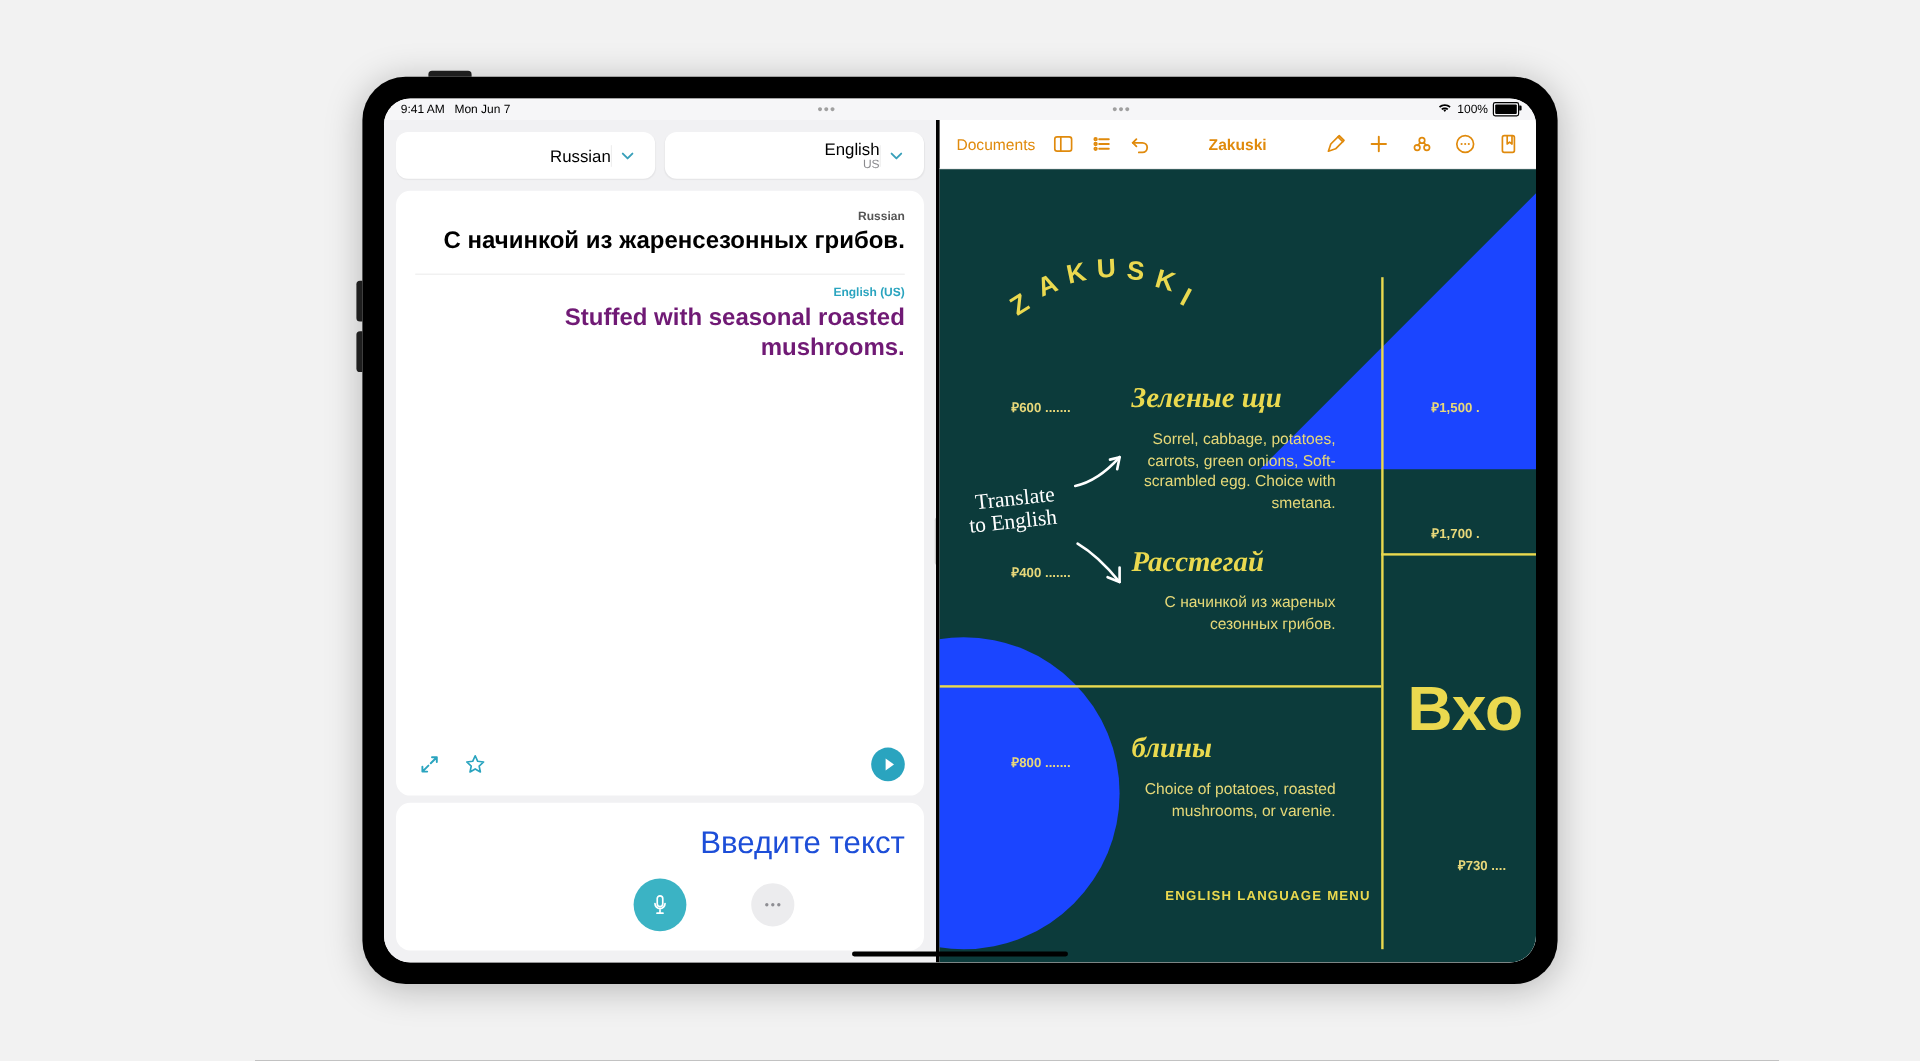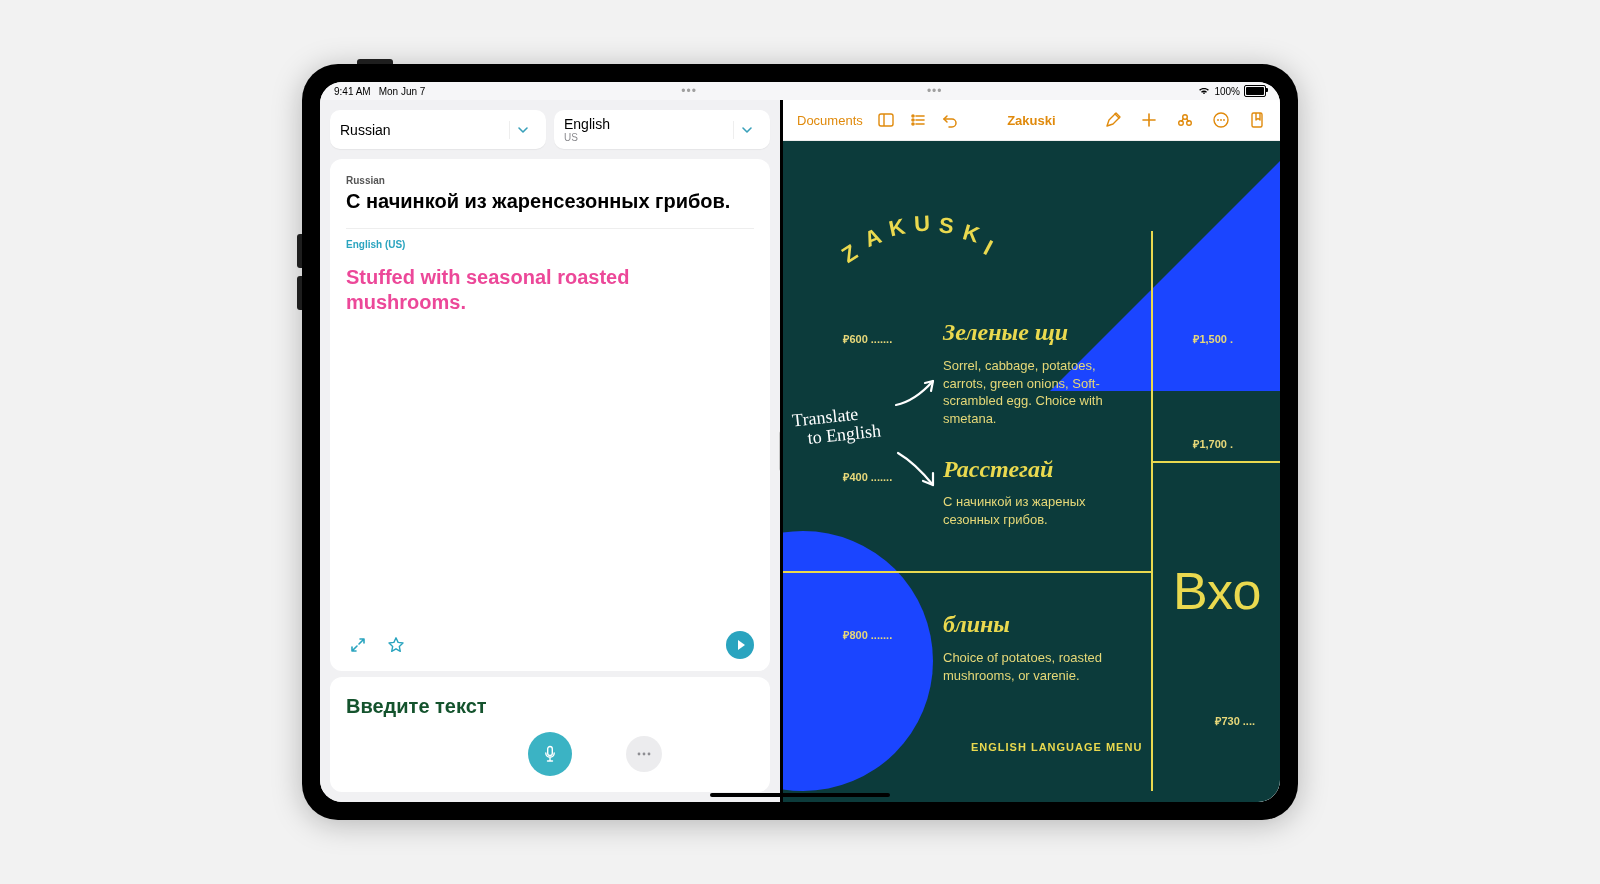--- a/index.html
+++ b/index.html
@@ -27,21 +27,21 @@
   .status-bar .left{display:flex;gap:8px;}
   .status-bar .center{flex:1;display:flex;justify-content:center;gap:230px;color:#9d9d9d;}
   .status-bar .right{display:flex;align-items:center;gap:4px;}
   .dots{letter-spacing:1px;font-size:12px;line-height:6px;color:#a0a0a0;cursor:default;}
   .wifi{width:12px;height:9px;}
   .battery{width:20px;height:10px;border:1px solid #000;border-radius:2px;position:relative;}
   .battery:after{content:"";position:absolute;right:-3px;top:2px;width:2px;height:4px;background:#000;border-radius:0 1px 1px 0;}
   .battery .fill{position:absolute;top:1px;left:1px;bottom:1px;right:1px;background:#000;border-radius:1px;}
 
   
-  .split{flex:1;display:flex;}
+  .split{flex:1;display:flex;text-align:right;}
   .pane{display:flex;flex-direction:column;position:relative;}
   .pane.left{width:460px;background:#f1f1f3;}
   .pane.right{flex:1;background:#fff;border-left:3px solid #000;}
   .divider-handle{position:absolute;right:-4px;top:50%;transform:translateY(-50%);width:5px;height:40px;border-radius:3px;background:#c7c7c7;}
   .home-indicator{position:absolute;bottom:5px;left:50%;transform:translateX(-50%);width:180px;height:4px;border-radius:2px;background:#000;}
 
   
   .lang-row{display:flex;gap:8px;padding:10px 10px 10px 10px;}
   .lang-btn{
     flex:1;background:#fff;border-radius:10px;display:flex;align-items:center;
@@ -54,34 +54,34 @@
   .chev svg{width:12px;height:12px;}
 
   .card{
     margin:0 10px 6px 10px;background:#fff;border-radius:12px;padding:16px 16px 48px 16px;
     flex:1;display:flex;flex-direction:column;position:relative;
   }
   .src-lbl{font-size:10px;font-weight:600;color:#555;}
   .src-txt{font-size:20px;font-weight:700;margin-top:3px;line-height:1.25;}
   .sep{border:none;border-top:1px solid #eee;margin:14px 0 10px 0;}
   .tgt-lbl{font-size:10px;font-weight:600;color:#2aa4bf;}
-  .tgt-txt{font-size:20px;font-weight:700;margin-top:15px;line-height:1.25;color:#ec4899;}
+  .tgt-txt{font-size:20px;font-weight:700;margin-top:3px;line-height:1.25;color:#701a75;}
   .card-actions{
     position:absolute;bottom:12px;left:16px;right:16px;display:flex;align-items:center;
   }
   .ic-btn{width:24px;height:24px;display:flex;align-items:center;justify-content:center;color:#2aa4bf;margin-right:14px;cursor:pointer;}
   .ic-btn svg{width:18px;height:18px;}
   .play{margin-left:auto;width:28px;height:28px;border-radius:50%;background:#2aa4bf;display:flex;align-items:center;justify-content:center;}
   .play svg{width:12px;height:12px;fill:#fff;margin-left:1px;}
 
   .input-card{
     margin:0 10px 10px 10px;background:#fff;border-radius:12px;padding:18px 16px 16px 16px;
     display:flex;flex-direction:column;gap:14px;
   }
-  .placeholder{font-size:20px;font-weight:700;color:#14532d;}
+  .placeholder{font-size:26px;font-weight:400;color:#1d4ed8;}
   .input-row{display:flex;justify-content:center;align-items:center;gap:70px;position:relative;}
   .mic{width:44px;height:44px;border-radius:50%;background:#3bb3c4;display:flex;align-items:center;justify-content:center;}
   .mic svg{width:18px;height:18px;fill:#fff;}
   .more{width:36px;height:36px;border-radius:50%;background:#ececee;color:#8e8e93;display:flex;align-items:center;justify-content:center;position:absolute;right:92px;}
 
   
   .notes-toolbar{
     height:40px;display:flex;align-items:center;gap:14px;padding:0 14px;
     color:#e08a0c;font-size:13px;border-bottom:1px solid #eee;position:relative;
   }
@@ -92,21 +92,21 @@
   .nt-right{display:flex;gap:18px;align-items:center;}
 
   .doc-canvas{flex:1;background:#0c3b3b;position:relative;overflow:hidden;color:#ead94f;}
   .menu-letter{position:absolute;font-family:"Arial Black",Impact,sans-serif;font-weight:900;font-size:22px;color:#ead94f;}
   .vline{position:absolute;background:#ead94f;}
   .hline{position:absolute;background:#ead94f;}
   .dish-title{font-family:Georgia,"Times New Roman",serif;font-style:italic;font-weight:900;font-size:24px;color:#ead94f;}
   .dish-desc{font-size:13px;color:#e6d878;line-height:1.35;max-width:170px;}
   .price{font-family:Arial,sans-serif;font-size:11px;font-weight:600;color:#e8d87a;}
   .eng-note{font-family:Arial,sans-serif;font-size:11px;font-weight:700;letter-spacing:1px;color:#ead94f;}
-  .big-heading{font-family:"Arial Black",Impact,sans-serif;font-weight:400;font-size:52px;color:#ead94f;position:absolute;}
+  .big-heading{font-family:"Arial Black",Impact,sans-serif;font-weight:700;font-size:52px;color:#ead94f;position:absolute;}
   .circle{position:absolute;border-radius:50%;background:#1b45ff;}
   .triangle{position:absolute;width:0;height:0;border-style:solid;}
 
   
   .handwriting{position:absolute;font-family:"Bradley Hand","Comic Sans MS",cursive;color:#fff;font-size:18px;transform:rotate(-6deg);line-height:1.05;}
   .arrow{position:absolute;}
   .arrow svg{overflow:visible;}
 </style>
 </head>
 <body>

